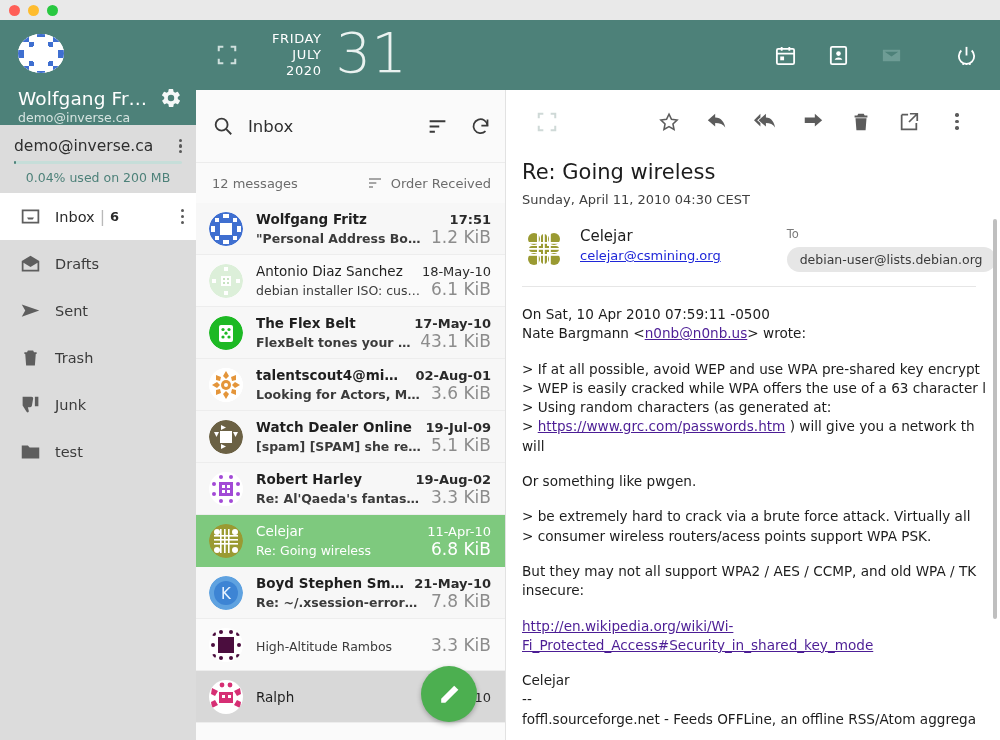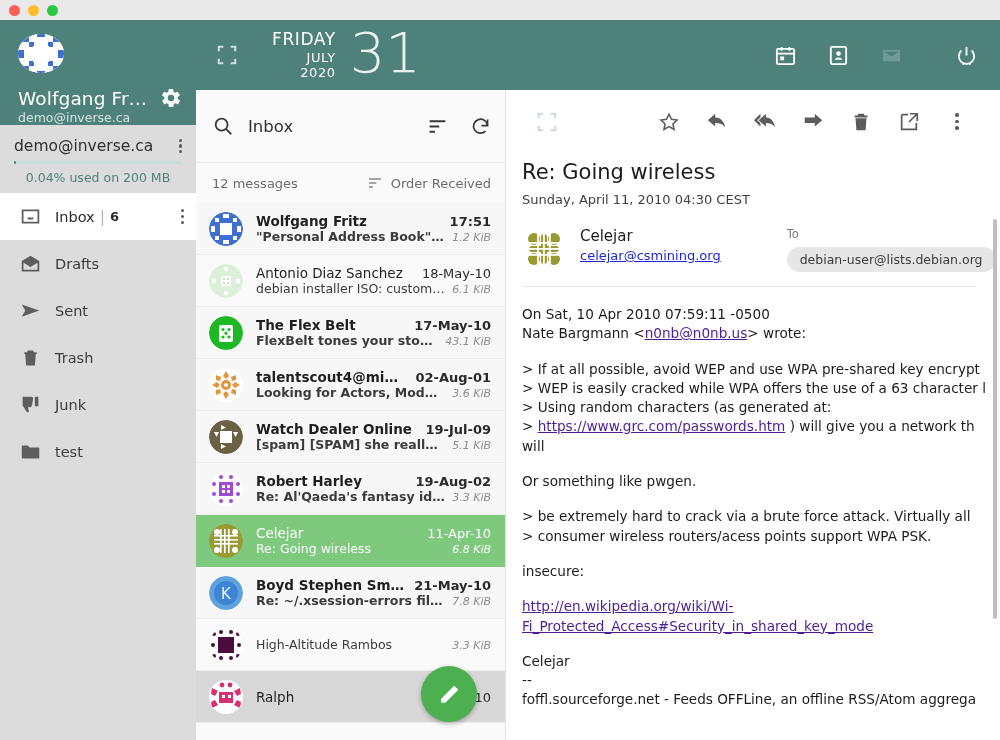--- a/index.html
+++ b/index.html
@@ -90,21 +90,21 @@
   .msg-r1, .msg-r2 { display: flex; align-items: baseline; }
   .msg-from {
     font-size: 13.5px; color: #1f1f1f; white-space: nowrap; overflow: hidden;
     text-overflow: ellipsis; flex: 1 1 auto; min-width: 0;
   }
   .msg.unread .msg-from { font-weight: bold; }
   .msg-date { font-size: 13px; color: #2a2a2a; margin-left: 8px; white-space: nowrap; }
   .msg.unread .msg-date { font-weight: bold; }
   .msg-subj { font-size: 12.5px; color: #3b3b3b; white-space: nowrap; overflow: hidden; text-overflow: ellipsis; flex: 1 1 auto; min-width: 0; }
   .msg.unread .msg-subj { font-weight: bold; }
-  .msg-size { font-size: 11px; color: #8c8c8c; margin-left: 7px; white-space: nowrap; font-style: italic; }
+  .msg-size { font-size: 17px; color: #8c8c8c; margin-left: 7px; white-space: nowrap; }
   .msg.selected .msg-from, .msg.selected .msg-date,
   .msg.selected .msg-subj, .msg.selected .msg-size { color: #ffffff; font-weight: normal; }
 
   .fab {
     position: absolute; right: 28px; bottom: 18px; width: 56px; height: 56px;
     border-radius: 50%; background: #4caf50; display: flex; align-items: center;
     justify-content: center; box-shadow: 0 2px 5px rgba(0,0,0,.28); border: none; cursor: pointer;
   }
   .fab svg { width: 25px; height: 25px; color: #fff; }
 
@@ -280,21 +280,21 @@
     <div style="flex:1 1 auto; display:flex; flex-direction:column; min-width:0;">
 
       <div style="height:70px;flex:0 0 70px;background:#4d8179;display:flex;align-items:center;padding:0 22px 0 20px;">
         <span style="width:22px;height:22px;color:#cfe0dd;display:block;">
           <svg viewBox="0 0 24 24" fill="none" stroke="currentColor" stroke-width="2.2">
               <path d="M3 8V3h5M21 8V3h-5M3 16v5h5M21 16v5h-5"></path>
             </svg>
         </span>
 
         <div style="margin-left:34px;text-align:right;line-height:1.22;">
-          <div style="color:#ffffff;font-size:17px;letter-spacing:.6px;">FRIDAY</div>
+          <div style="color:#ffffff;font-size:13px;letter-spacing:.6px;">FRIDAY</div>
           <div style="color:#ffffff;font-size:13px;letter-spacing:.6px;">JULY</div>
           <div style="color:#ffffff;font-size:13px;letter-spacing:.6px;">2020</div>
         </div>
 
         <div style="color:#eaf2f0;font-size:56px;font-weight:200;margin-left:14px;line-height:.95;margin-top:-4px;">31</div>
 
         <div style="margin-left:auto;display:flex;align-items:center;gap:30px;">
           <span style="width:23px;height:23px;color:#fff;display:block;">
             <svg viewBox="0 0 24 24" fill="none" stroke="currentColor" stroke-width="1.9">
                 <rect x="3" y="5" width="18" height="16" rx="1.5"></rect>
@@ -766,20 +766,21 @@
                   <span class="ln">&gt; Using random characters (as generated at:</span>
                   <span class="ln"><span>&gt; </span><a href="#">https://www.grc.com/passwords.htm</a><span> ) will give you a network th</span></span>
                   <span class="ln">will</span>
                 </p>
                 <p>Or something like pwgen.</p>
                 <p>
                   <span class="ln">&gt; be extremely hard to crack via a brute force attack.  Virtually all</span>
                   <span class="ln">&gt; consumer wireless routers/acess points support WPA PSK.</span>
                 </p>
                 <p>
+                  <span class="ln">But they may not all support WPA2 / AES / CCMP, and old WPA / TK</span>
                   <span class="ln">insecure:</span>
                 </p>
                 <p class="r-wrap">
                   <a href="#">http://en.wikipedia.org/wiki/Wi-Fi_Protected_Access#Security_in_shared_key_mode</a>
                 </p>
                 <p>
                   <span class="ln">Celejar</span>
                   <span class="ln">--</span>
                   <span class="ln">foffl.sourceforge.net - Feeds OFFLine, an offline RSS/Atom aggrega</span>
                 </p>

